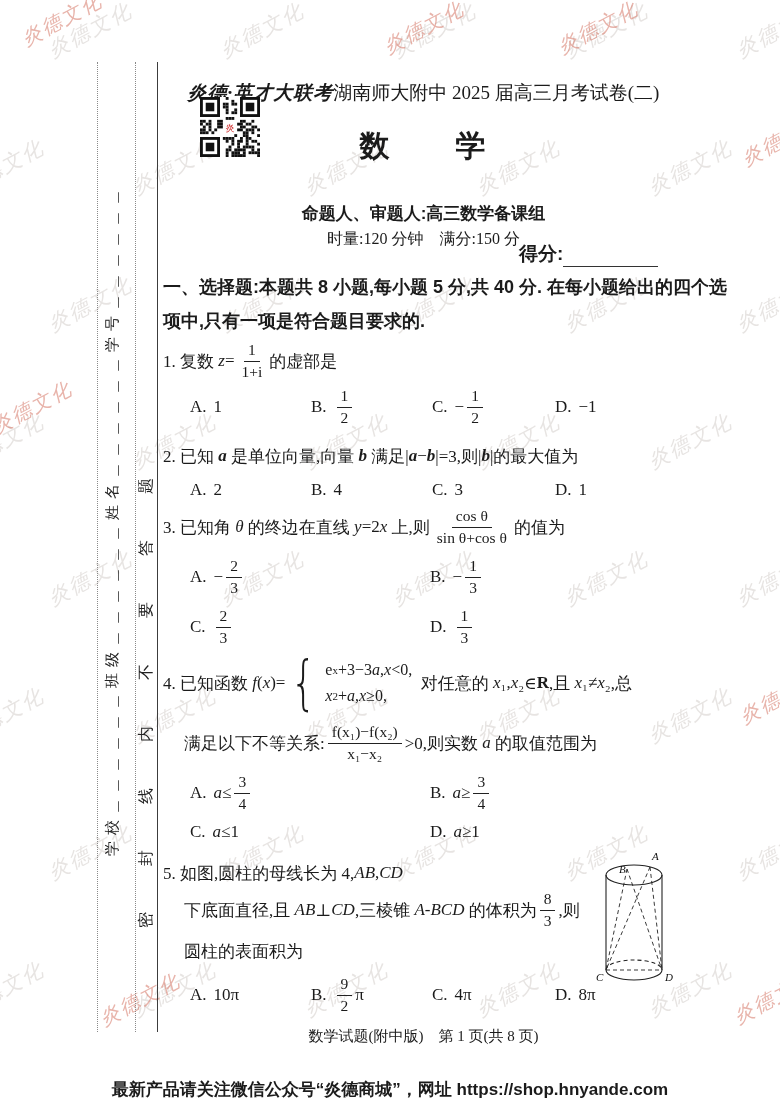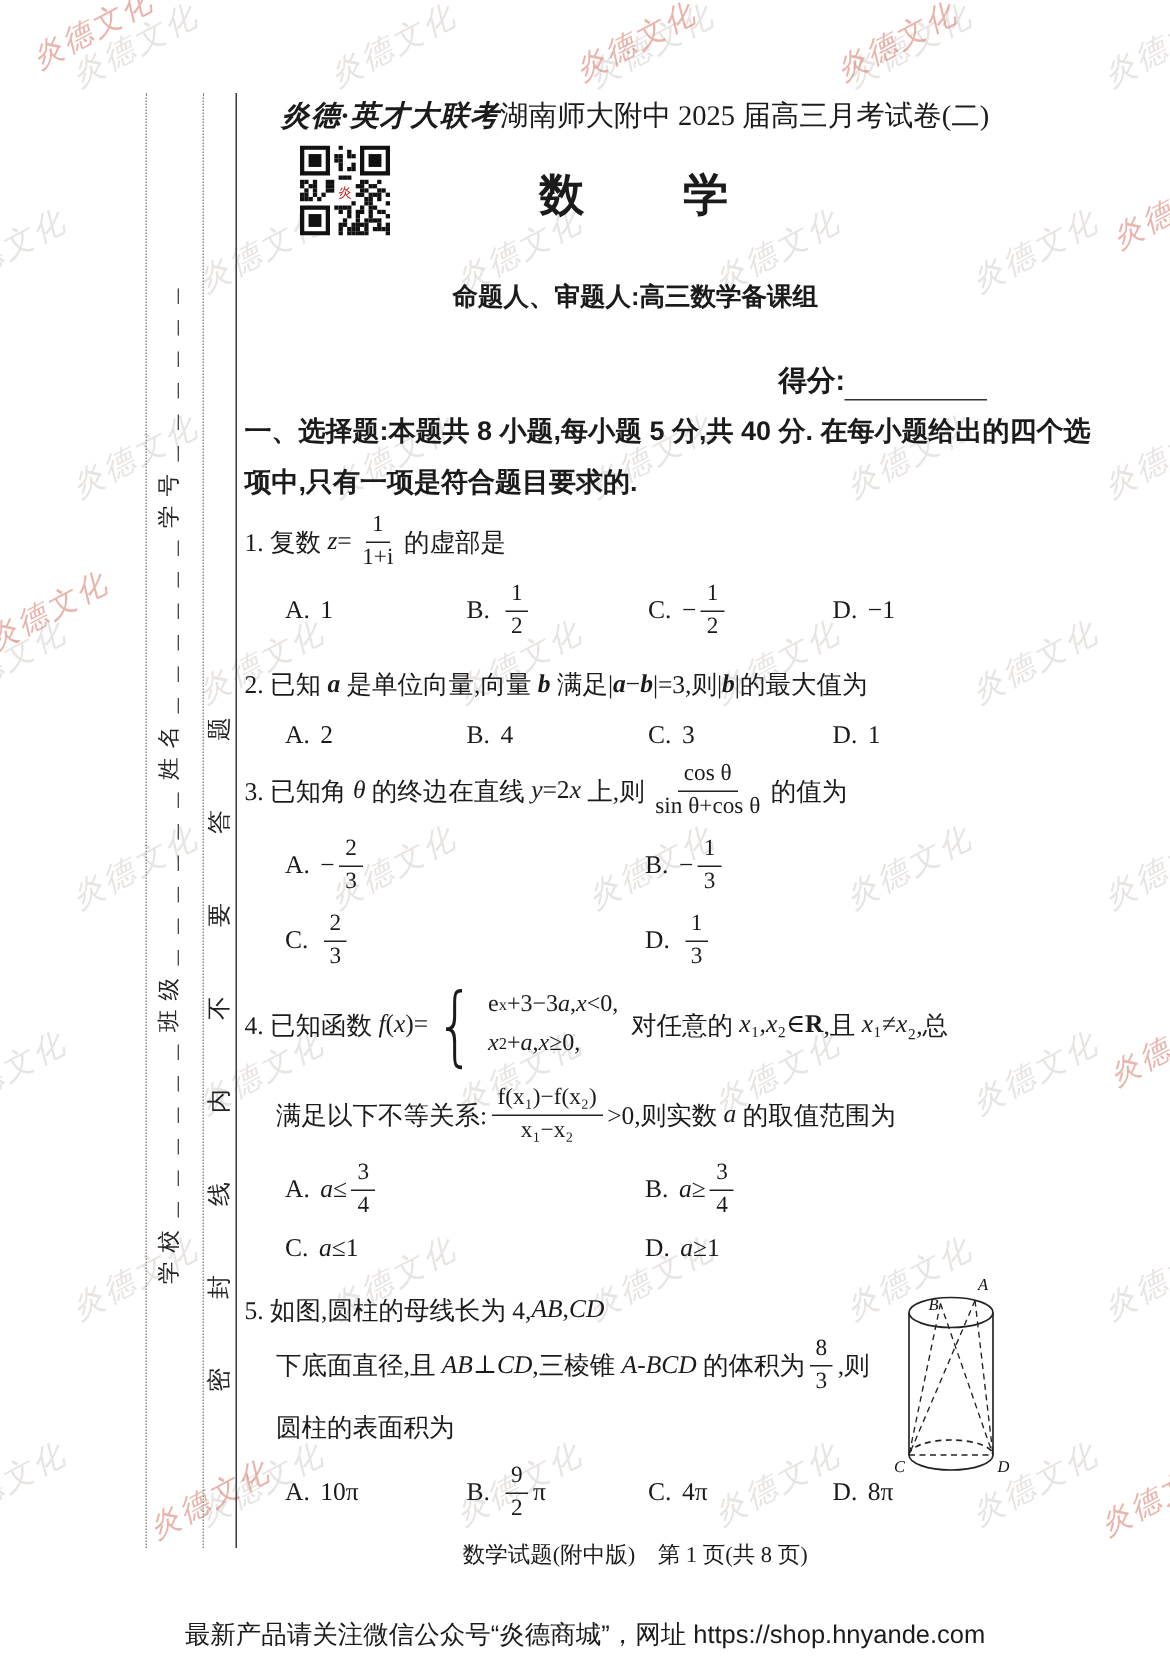--- a/index.html
+++ b/index.html
@@ -12,21 +12,21 @@
   .wm.gray{color:rgba(176,166,158,0.30);}
   .wm.red{color:rgba(213,118,102,0.55);font-size:20px;}
   
   .vline{position:absolute;top:62px;height:970px;width:0;z-index:1;}
   .dotted{border-left:1px dotted #8a8a8a;}
   .solid{border-left:1.5px solid #3c3c3c;}
   .rot{position:absolute;transform:rotate(-90deg);transform-origin:0 0;white-space:nowrap;z-index:2;}
   .fields{font-size:15px;letter-spacing:6px;color:#222;width:700px;}
   .seal{font-size:16px;letter-spacing:46px;color:#222;width:540px;}
   
-  .cblock{position:absolute;left:157px;width:533px;text-align:center;z-index:2;}
+  .cblock{position:absolute;left:157px;width:533px;text-align:center;z-index:2;margin-top:16px;}
   .title{font-size:19px;white-space:nowrap;}
   .title .script{font-weight:bold;font-style:italic;letter-spacing:1px;}
   .subject{font-size:30px;font-weight:bold;letter-spacing:2px;}
   .hsans{font-family:"Liberation Sans","DejaVu Sans",sans-serif;font-weight:bold;}
   .setters{font-size:17px;}
   .duration{font-size:16px;}
   .score{position:absolute;left:519px;top:241px;z-index:2;font-size:19px;display:flex;align-items:flex-end;}
   .score-line{display:inline-block;width:95px;border-bottom:1px solid #333;height:18px;}
   
   .line{position:absolute;left:163px;display:flex;align-items:center;white-space:pre;
@@ -51,21 +51,21 @@
   .opt{display:flex;align-items:center;white-space:pre;}
   .o4 .opt{flex:0 0 121px;}
   .o4 .opt:nth-child(3){flex:0 0 123px;}
   .o2 .opt{flex:0 0 240px;}
   .opt .lbl{margin-right:7px;}
   
   .figure{position:absolute;z-index:2;}
   .footer{position:absolute;left:157px;width:533px;text-align:center;top:1027px;
           font-size:15px;z-index:2;}
   .note{position:absolute;left:0;width:780px;text-align:center;top:1078px;font-size:17px;z-index:2;
-        font-family:"Liberation Sans","DejaVu Sans",sans-serif;font-weight:normal;}
+        font-family:"Liberation Sans","DejaVu Sans",sans-serif;font-weight:bold;}
   svg text{font-family:"Liberation Serif",serif;font-style:italic;font-size:11px;fill:#111;}
 </style>
 </head>
 <body>
 
 <div class="page">
 
   <div class="wm-layer" id="wm-layer">
       <span class="wm gray" style="left: 44px; top: 16px;">炎德文化</span>
       <span class="wm gray" style="left: 216px; top: 16px;">炎德文化</span>
@@ -246,20 +246,21 @@
       <rect x="42.85714285714286" y="2.857142857142857" width="14.285714285714286" height="14.285714285714286" fill="#fff"></rect>
       <rect x="45.714285714285715" y="5.714285714285714" width="8.571428571428571" height="8.571428571428571" fill="#111"></rect>
       <rect x="0" y="40" width="20" height="20" fill="#111"></rect>
       <rect x="2.857142857142857" y="42.85714285714286" width="14.285714285714286" height="14.285714285714286" fill="#fff"></rect>
       <rect x="5.714285714285714" y="45.714285714285715" width="8.571428571428571" height="8.571428571428571" fill="#111"></rect>
       <text x="30" y="34" text-anchor="middle" style="font-size:9px;font-style:normal;fill:#c22;font-family:&quot;DejaVu Sans&quot;,sans-serif">炎</text>
     </svg>
 
   <div class="cblock setters hsans" style="top:186px">命题人、审题人:高三数学备课组</div>
   <div class="cblock subject" style="top:110px">数　　学</div>
+  <div class="cblock duration" style="top:213px">时量:120 分钟　满分:150 分</div>
 
   <div class="score">
     <span class="hsans">得分:</span>
       <span class="score-line"></span>
   </div>
 
   <div class="line secline" style="top:275px">一、选择题:本题共 8 小题,每小题 5 分,共 40 分. 在每小题给出的四个选</div>
   <div class="line secline" style="top:309px">项中,只有一项是符合题目要求的.</div>
 
   <div class="line" style="top:338px;height:46px"><span class="pt">1. 复数 </span><i class="mv">z</i><span class="pt">=</span><span class="frac"><span class="num">1</span><span class="den">1+i</span></span><span class="pt">的虚部是</span></div>

